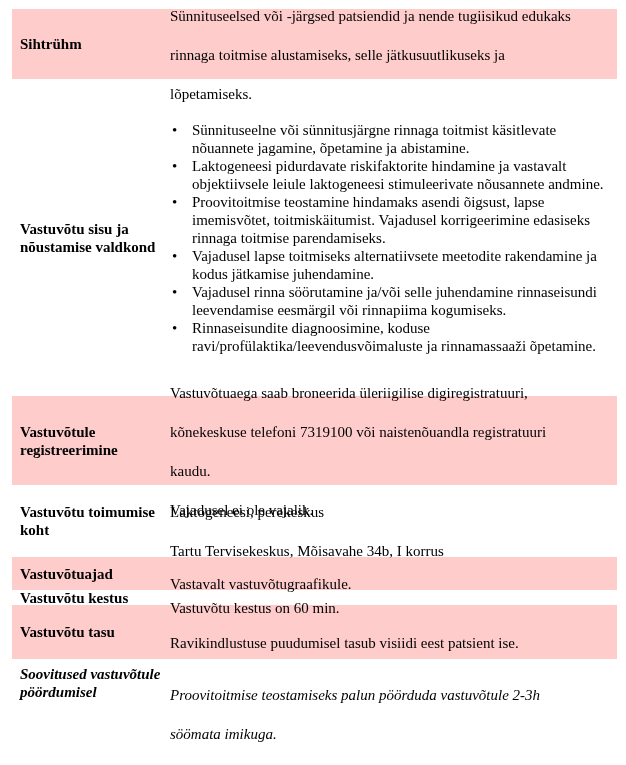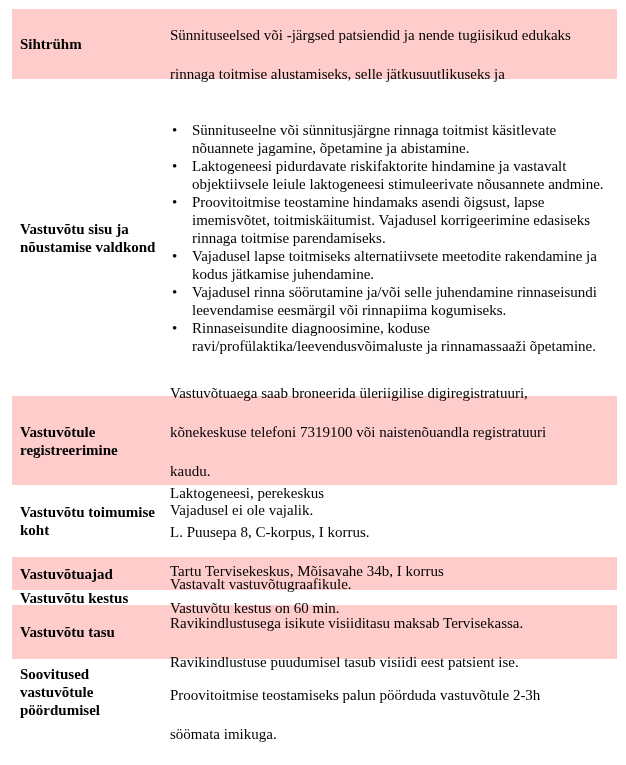--- a/index.html
+++ b/index.html
@@ -67,32 +67,33 @@
     }
 
     
     #row-0 { height: 70px; }
     #row-1 { height: 317px; align-items: center; }
     #row-2 { height: 89px; }
     #row-3 { height: 72px; }
     #row-4 { height: 33px; }
     #row-5 { height: 15px; }
     #row-6 { height: 54px; }
-    #row-7 { height: 60px; align-items: flex-start; padding-top: 6px; }
+    #row-7 { height: 60px; align-items: flex-start; padding-top: 6px; font-style: italic; }
   </style>
 </head>
 <body>
 
 <div class="info-table">
 
   <div class="row pink" id="row-0">
     <div class="label">Sihtrühm</div>
     <div class="value">
       <span class="line">Sünnituseelsed või -järgsed patsiendid ja nende tugiisikud edukaks</span>
       <span class="line">rinnaga toitmise alustamiseks, selle jätkusuutlikuseks ja</span>
+      <span class="line">lõpetamiseks.</span>
     </div>
   </div>
 
   <div class="row white" id="row-1">
     <div class="label">Vastuvõtu sisu ja nõustamise valdkond</div>
     <div class="value">
       <ul class="bullets">
         <li>
           <span class="bullet-dot">•</span>
           <span>Sünnituseelne või sünnitusjärgne rinnaga toitmist käsitlevate nõuannete jagamine, õpetamine ja abistamine.</span>
@@ -128,21 +129,20 @@
       <span class="line">kõnekeskuse telefoni 7319100 või naistenõuandla registratuuri</span>
       <span class="line">kaudu.</span>
       <span class="line">Vajadusel ei ole vajalik.</span>
     </div>
   </div>
 
   <div class="row white" id="row-3">
     <div class="label">Vastuvõtu toimumise koht</div>
     <div class="value">
       <span class="line">Laktogeneesi, perekeskus</span>
-      <span class="line">L. Puusepa 8, C-korpus, I korrus.</span>
       <span class="line">Tartu Tervisekeskus, Mõisavahe 34b, I korrus</span>
     </div>
   </div>
 
   <div class="row pink" id="row-4">
     <div class="label">Vastuvõtuajad</div>
     <div class="value">
       <span class="line">Vastavalt vastuvõtugraafikule.</span>
     </div>
   </div>
@@ -150,21 +150,20 @@
   <div class="row white" id="row-5">
     <div class="label">Vastuvõtu kestus</div>
     <div class="value">
       <span class="line">Vastuvõtu kestus on 60 min.</span>
     </div>
   </div>
 
   <div class="row pink" id="row-6">
     <div class="label">Vastuvõtu tasu</div>
     <div class="value">
-      <span class="line">Ravikindlustusega isikute visiiditasu maksab Tervisekassa.</span>
       <span class="line">Ravikindlustuse puudumisel tasub visiidi eest patsient ise.</span>
     </div>
   </div>
 
   <div class="row white" id="row-7">
     <div class="label">Soovitused vastuvõtule pöördumisel</div>
     <div class="value">
       <span class="line">Proovitoitmise teostamiseks palun pöörduda vastuvõtule 2-3h</span>
       <span class="line">söömata imikuga.</span>
     </div>

